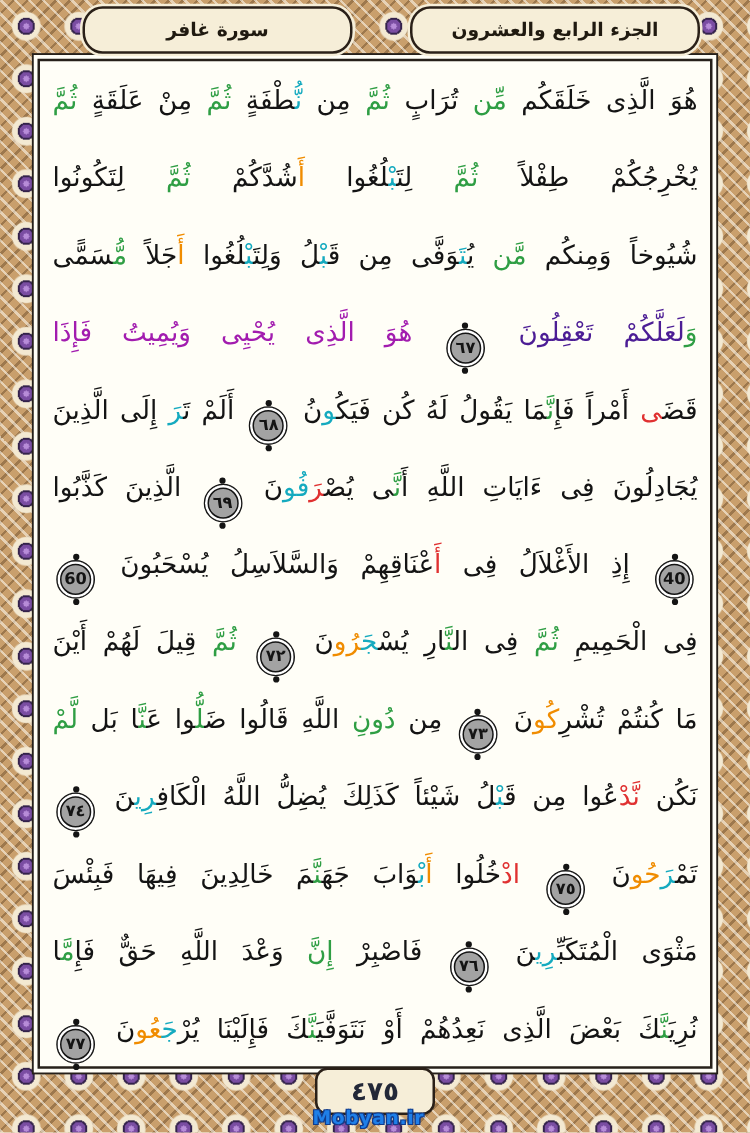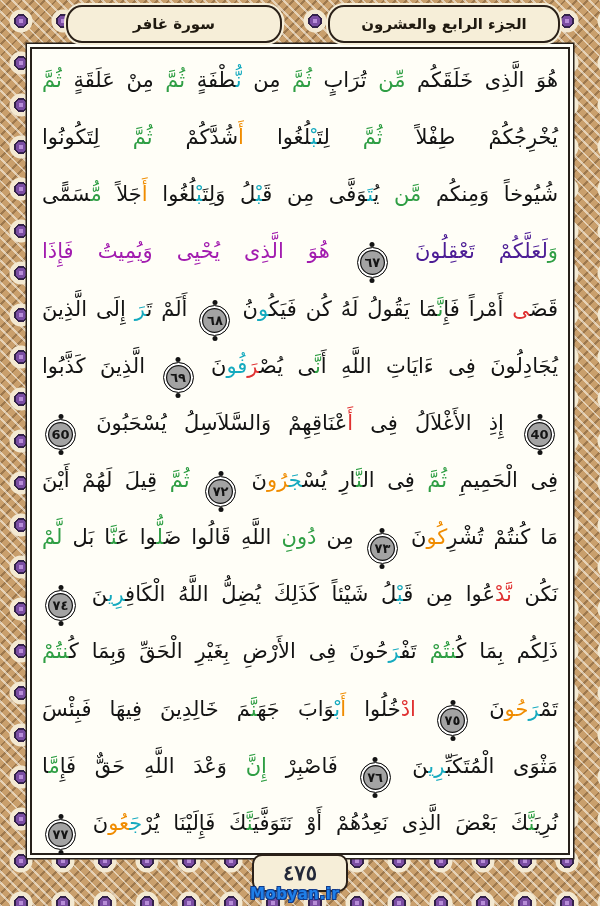--- a/index.html
+++ b/index.html
@@ -60,21 +60,20 @@
   }
   .medallion::before{top:-6px;}
   .medallion::after{bottom:-6px;}
   .page-num-cartouche{
     position:absolute;left:50%;bottom:14px;transform:translateX(-50%);
     width:92px;height:34px;
     background:#f6eed8;border:2px solid #2a2018;border-radius:10px;
     display:flex;align-items:center;justify-content:center;
     font-size:21px;font-weight:bold;color:#232838;
     z-index:2;
-    font-family:Liberation Serif, serif;
   }
   .watermark{
     position:absolute;left:50%;bottom:3px;transform:translateX(-56%);
     font-size:15px;font-weight:bold;color:#1f7fe8;
     text-shadow:1px 1px 0 #123c8c,-1px -1px 0 #123c8c,1px -1px 0 #123c8c,-1px 1px 0 #123c8c;
     z-index:3;letter-spacing:.5px;
   }
 </style>
 </head>
 <body>
@@ -94,21 +93,20 @@
         <div class="line"><span style="color: rgb(20, 20, 20);">هُوَ الَّذِى خَلَقَكُم </span><span style="color: rgb(47, 158, 68);">مِّن</span><span style="color: rgb(20, 20, 20);"> تُرَابٍ </span><span style="color: rgb(47, 158, 68);">ثُمَّ</span><span style="color: rgb(20, 20, 20);"> مِن </span><span style="color: rgb(21, 170, 191);">نُّ</span><span style="color: rgb(20, 20, 20);">طْفَةٍ </span><span style="color: rgb(47, 158, 68);">ثُمَّ</span><span style="color: rgb(20, 20, 20);"> مِنْ عَلَقَةٍ </span><span style="color: rgb(47, 158, 68);">ثُمَّ</span></div>
         <div class="line"><span style="color: rgb(20, 20, 20);">يُخْرِجُكُمْ طِفْلاً </span><span style="color: rgb(47, 158, 68);">ثُمَّ</span><span style="color: rgb(20, 20, 20);"> لِتَ</span><span style="color: rgb(21, 170, 191);">بْ</span><span style="color: rgb(20, 20, 20);">لُغُوا </span><span style="color: rgb(240, 140, 0);">أَ</span><span style="color: rgb(20, 20, 20);">شُدَّكُمْ </span><span style="color: rgb(47, 158, 68);">ثُمَّ</span><span style="color: rgb(20, 20, 20);"> لِتَكُونُوا</span></div>
         <div class="line"><span style="color: rgb(20, 20, 20);">شُيُوخاً وَمِنكُم </span><span style="color: rgb(47, 158, 68);">مَّن</span><span style="color: rgb(20, 20, 20);"> يُ</span><span style="color: rgb(21, 170, 191);">تَ</span><span style="color: rgb(20, 20, 20);">وَفَّى مِن قَ</span><span style="color: rgb(21, 170, 191);">بْ</span><span style="color: rgb(20, 20, 20);">لُ وَلِتَ</span><span style="color: rgb(21, 170, 191);">بْ</span><span style="color: rgb(20, 20, 20);">لُغُوا </span><span style="color: rgb(240, 140, 0);">أَ</span><span style="color: rgb(20, 20, 20);">جَلاً </span><span style="color: rgb(47, 158, 68);">مُّ</span><span style="color: rgb(20, 20, 20);">سَمًّى</span></div>
         <div class="line"><span style="color: rgb(47, 158, 68);">وَ</span><span style="color: #4c1d95;">لَعَلَّكُمْ تَعْقِلُونَ </span><span class="medallion">٦٧</span><span style="color: #a21caf;"> هُوَ الَّذِى يُحْيِى وَيُمِيتُ فَإِذَا</span></div>
         <div class="line"><span style="color: rgb(20, 20, 20);">قَضَ</span><span style="color: rgb(224, 49, 49);">ى</span><span style="color: rgb(20, 20, 20);"> أَمْراً فَإِ</span><span style="color: rgb(47, 158, 68);">نَّ</span><span style="color: rgb(20, 20, 20);">مَا يَقُولُ لَهُ كُن فَيَكُ</span><span style="color: rgb(21, 170, 191);">و</span><span style="color: rgb(20, 20, 20);">نُ </span><span class="medallion">٦٨</span><span style="color: rgb(20, 20, 20);"> أَلَمْ تَ</span><span style="color: rgb(21, 170, 191);">رَ</span><span style="color: rgb(20, 20, 20);"> إِلَى الَّذِينَ</span></div>
         <div class="line"><span style="color: rgb(20, 20, 20);">يُجَادِلُونَ فِى ءَايَاتِ اللَّهِ أَ</span><span style="color: rgb(47, 158, 68);">نَّ</span><span style="color: rgb(20, 20, 20);">ى يُصْ</span><span style="color: rgb(224, 49, 49);">رَ</span><span style="color: rgb(21, 170, 191);">فُو</span><span style="color: rgb(20, 20, 20);">نَ </span><span class="medallion">٦٩</span><span style="color: rgb(20, 20, 20);"> الَّذِينَ كَذَّبُوا</span></div>
         <div class="line"><span class="medallion">40</span><span style="color: rgb(20, 20, 20);"> إِذِ الأَغْلاَلُ فِى </span><span style="color: rgb(224, 49, 49);">أَ</span><span style="color: rgb(20, 20, 20);">عْنَاقِهِمْ وَالسَّلاَسِلُ يُسْحَبُونَ </span><span class="medallion">60</span></div>
         <div class="line"><span style="color: rgb(20, 20, 20);">فِى الْحَمِيمِ </span><span style="color: rgb(47, 158, 68);">ثُمَّ</span><span style="color: rgb(20, 20, 20);"> فِى ال</span><span style="color: rgb(47, 158, 68);">نَّ</span><span style="color: rgb(20, 20, 20);">ارِ يُسْ</span><span style="color: rgb(21, 170, 191);">جَ</span><span style="color: rgb(240, 140, 0);">رُو</span><span style="color: rgb(20, 20, 20);">نَ </span><span class="medallion">٧٢</span><span style="color: rgb(47, 158, 68);"> ثُمَّ</span><span style="color: rgb(20, 20, 20);"> قِيلَ لَهُمْ أَيْنَ</span></div>
         <div class="line"><span style="color: rgb(20, 20, 20);">مَا كُنتُمْ تُشْرِ</span><span style="color: rgb(240, 140, 0);">كُو</span><span style="color: rgb(20, 20, 20);">نَ </span><span class="medallion">٧٣</span><span style="color: rgb(20, 20, 20);"> مِن </span><span style="color: rgb(47, 158, 68);">دُونِ</span><span style="color: rgb(20, 20, 20);"> اللَّهِ قَالُوا ضَ</span><span style="color: rgb(47, 158, 68);">لُّ</span><span style="color: rgb(20, 20, 20);">وا عَ</span><span style="color: rgb(47, 158, 68);">نَّ</span><span style="color: rgb(20, 20, 20);">ا بَل </span><span style="color: rgb(47, 158, 68);">لَّمْ</span></div>
         <div class="line"><span style="color: rgb(20, 20, 20);">نَكُن </span><span style="color: rgb(224, 49, 49);">نَّدْ</span><span style="color: rgb(20, 20, 20);">عُوا مِن قَ</span><span style="color: rgb(21, 170, 191);">بْ</span><span style="color: rgb(20, 20, 20);">لُ شَيْئاً كَذَلِكَ يُضِلُّ اللَّهُ الْكَافِ</span><span style="color: rgb(21, 170, 191);">رِي</span><span style="color: rgb(20, 20, 20);">نَ </span><span class="medallion">٧٤</span></div>
-        <div class="line"><span style="color: rgb(20, 20, 20);">ذَلِكُم بِمَا كُ</span><span style="color: rgb(47, 158, 68);">نتُمْ</span><span style="color: rgb(20, 20, 20);"> تَفْ</span><span style="color: rgb(21, 170, 191);">رَ</span><span style="color: rgb(20, 20, 20);">حُونَ فِى الأَرْضِ بِغَيْرِ الْحَقِّ وَبِمَا كُ</span><span style="color: rgb(47, 158, 68);">نتُمْ</span></div>
         <div class="line"><span style="color: rgb(20, 20, 20);">تَمْ</span><span style="color: rgb(21, 170, 191);">رَ</span><span style="color: rgb(240, 140, 0);">حُو</span><span style="color: rgb(20, 20, 20);">نَ </span><span class="medallion">٧٥</span><span style="color: rgb(224, 49, 49);"> ادْ</span><span style="color: rgb(20, 20, 20);">خُلُوا </span><span style="color: rgb(240, 140, 0);">أَ</span><span style="color: rgb(21, 170, 191);">بْ</span><span style="color: rgb(20, 20, 20);">وَابَ جَهَ</span><span style="color: rgb(47, 158, 68);">نَّ</span><span style="color: rgb(20, 20, 20);">مَ خَالِدِينَ فِيهَا فَبِئْسَ</span></div>
         <div class="line"><span style="color: rgb(20, 20, 20);">مَثْوَى الْمُتَكَبِّ</span><span style="color: rgb(21, 170, 191);">رِي</span><span style="color: rgb(20, 20, 20);">نَ </span><span class="medallion">٧٦</span><span style="color: rgb(20, 20, 20);"> فَاصْبِرْ </span><span style="color: rgb(47, 158, 68);">إِنَّ</span><span style="color: rgb(20, 20, 20);"> وَعْدَ اللَّهِ حَقٌّ فَإِ</span><span style="color: rgb(47, 158, 68);">مَّ</span><span style="color: rgb(20, 20, 20);">ا</span></div>
         <div class="line"><span style="color: rgb(20, 20, 20);">نُرِيَ</span><span style="color: rgb(47, 158, 68);">نَّ</span><span style="color: rgb(20, 20, 20);">كَ بَعْضَ الَّذِى نَعِدُهُمْ أَوْ نَتَوَفَّيَ</span><span style="color: rgb(47, 158, 68);">نَّ</span><span style="color: rgb(20, 20, 20);">كَ فَإِلَيْنَا يُرْ</span><span style="color: rgb(21, 170, 191);">جَ</span><span style="color: rgb(240, 140, 0);">عُو</span><span style="color: rgb(20, 20, 20);">نَ </span><span class="medallion">٧٧</span></div>
       </div>
   </div>
 
   <div class="page-num-cartouche">
     <span>٤٧٥</span>
   </div>
 

